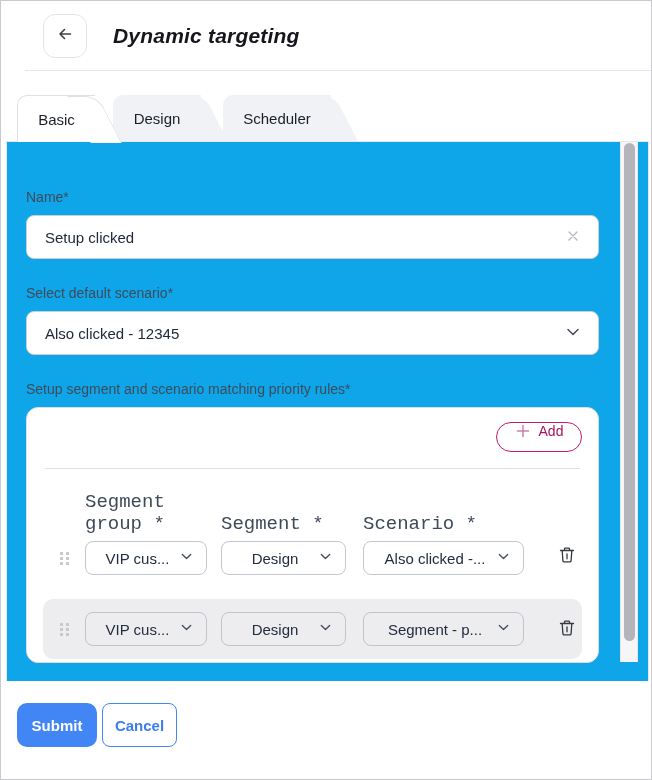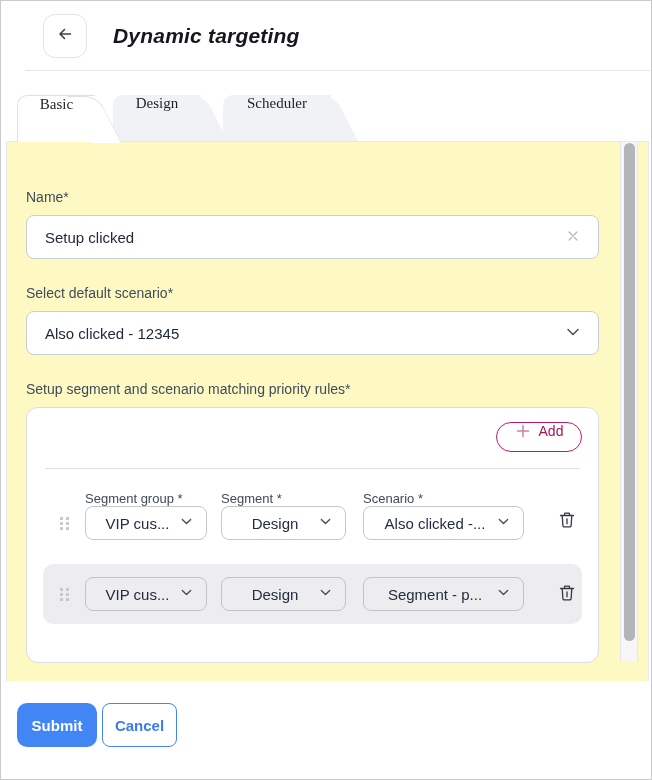--- a/index.html
+++ b/index.html
@@ -37,26 +37,25 @@
   
   .tabs {
     display:flex; align-items:flex-end;
     padding-left:16px; margin-top:24px;
     height:46px;
     position:relative; z-index:2;
   }
   .tab {
     position:relative; z-index:1;
     height:46px;
-    display:flex; align-items:flex-start; justify-content:center;
+    display:flex; align-items:center; justify-content:center;
     background:#f1f2f6;
     border-top-left-radius:10px;
     font-size:15px; color:#1b1f28;
     cursor:pointer;
-    font-family:Liberation Serif, serif;
   }
   .tab::after {
     content:"";
     position:absolute; top:0; right:-15px;
     width:30px; height:100%;
     background:inherit;
     transform:skewX(27deg);
     border-top-right-radius:13px;
     z-index:-1;
   }
@@ -75,21 +74,21 @@
     border-right:1px solid #dfe0e6;
   }
 
   
   .panel {
     position:relative; z-index:1;
     margin:0 2px 0 5px;
     height:540px;
     border:1px solid #e7e8ee;
     border-bottom:none;
-    background:#fef9c3;
+    background:#0ea5e9;
   }
   .panel-content { padding:47px 49px 0 19px; }
 
   .field-label {
     display:block;
     font-size:14px; color:#404b5a;
     margin-bottom:10px;
   }
   .text-input, .select-lg {
     height:44px; width:100%;
@@ -123,21 +122,21 @@
 
   .rule-row { display:flex; align-items:flex-end; margin-top:22px; }
   .rule-row--alt {
     margin-top:24px;
     background:#ededf0;
     border-radius:10px;
     height:60px;
     align-items:center;
   }
   .col { display:flex; flex-direction:column; }
-  .col-label { font-size:13px; color:#3f4a59; margin-bottom:0; }
+  .col-label { font-size:19px; color:#3f4a59; margin-bottom:6px;font-family:Liberation Mono, monospace; }
 
   .select-sm {
     height:34px;
     border:1px solid #c3c7cf; border-radius:8px;
     background:#fff;
     display:flex; align-items:center;
     padding:0 12px 0 10px;
     font-size:15px; color:#232d3e;
     cursor:pointer;
   }

